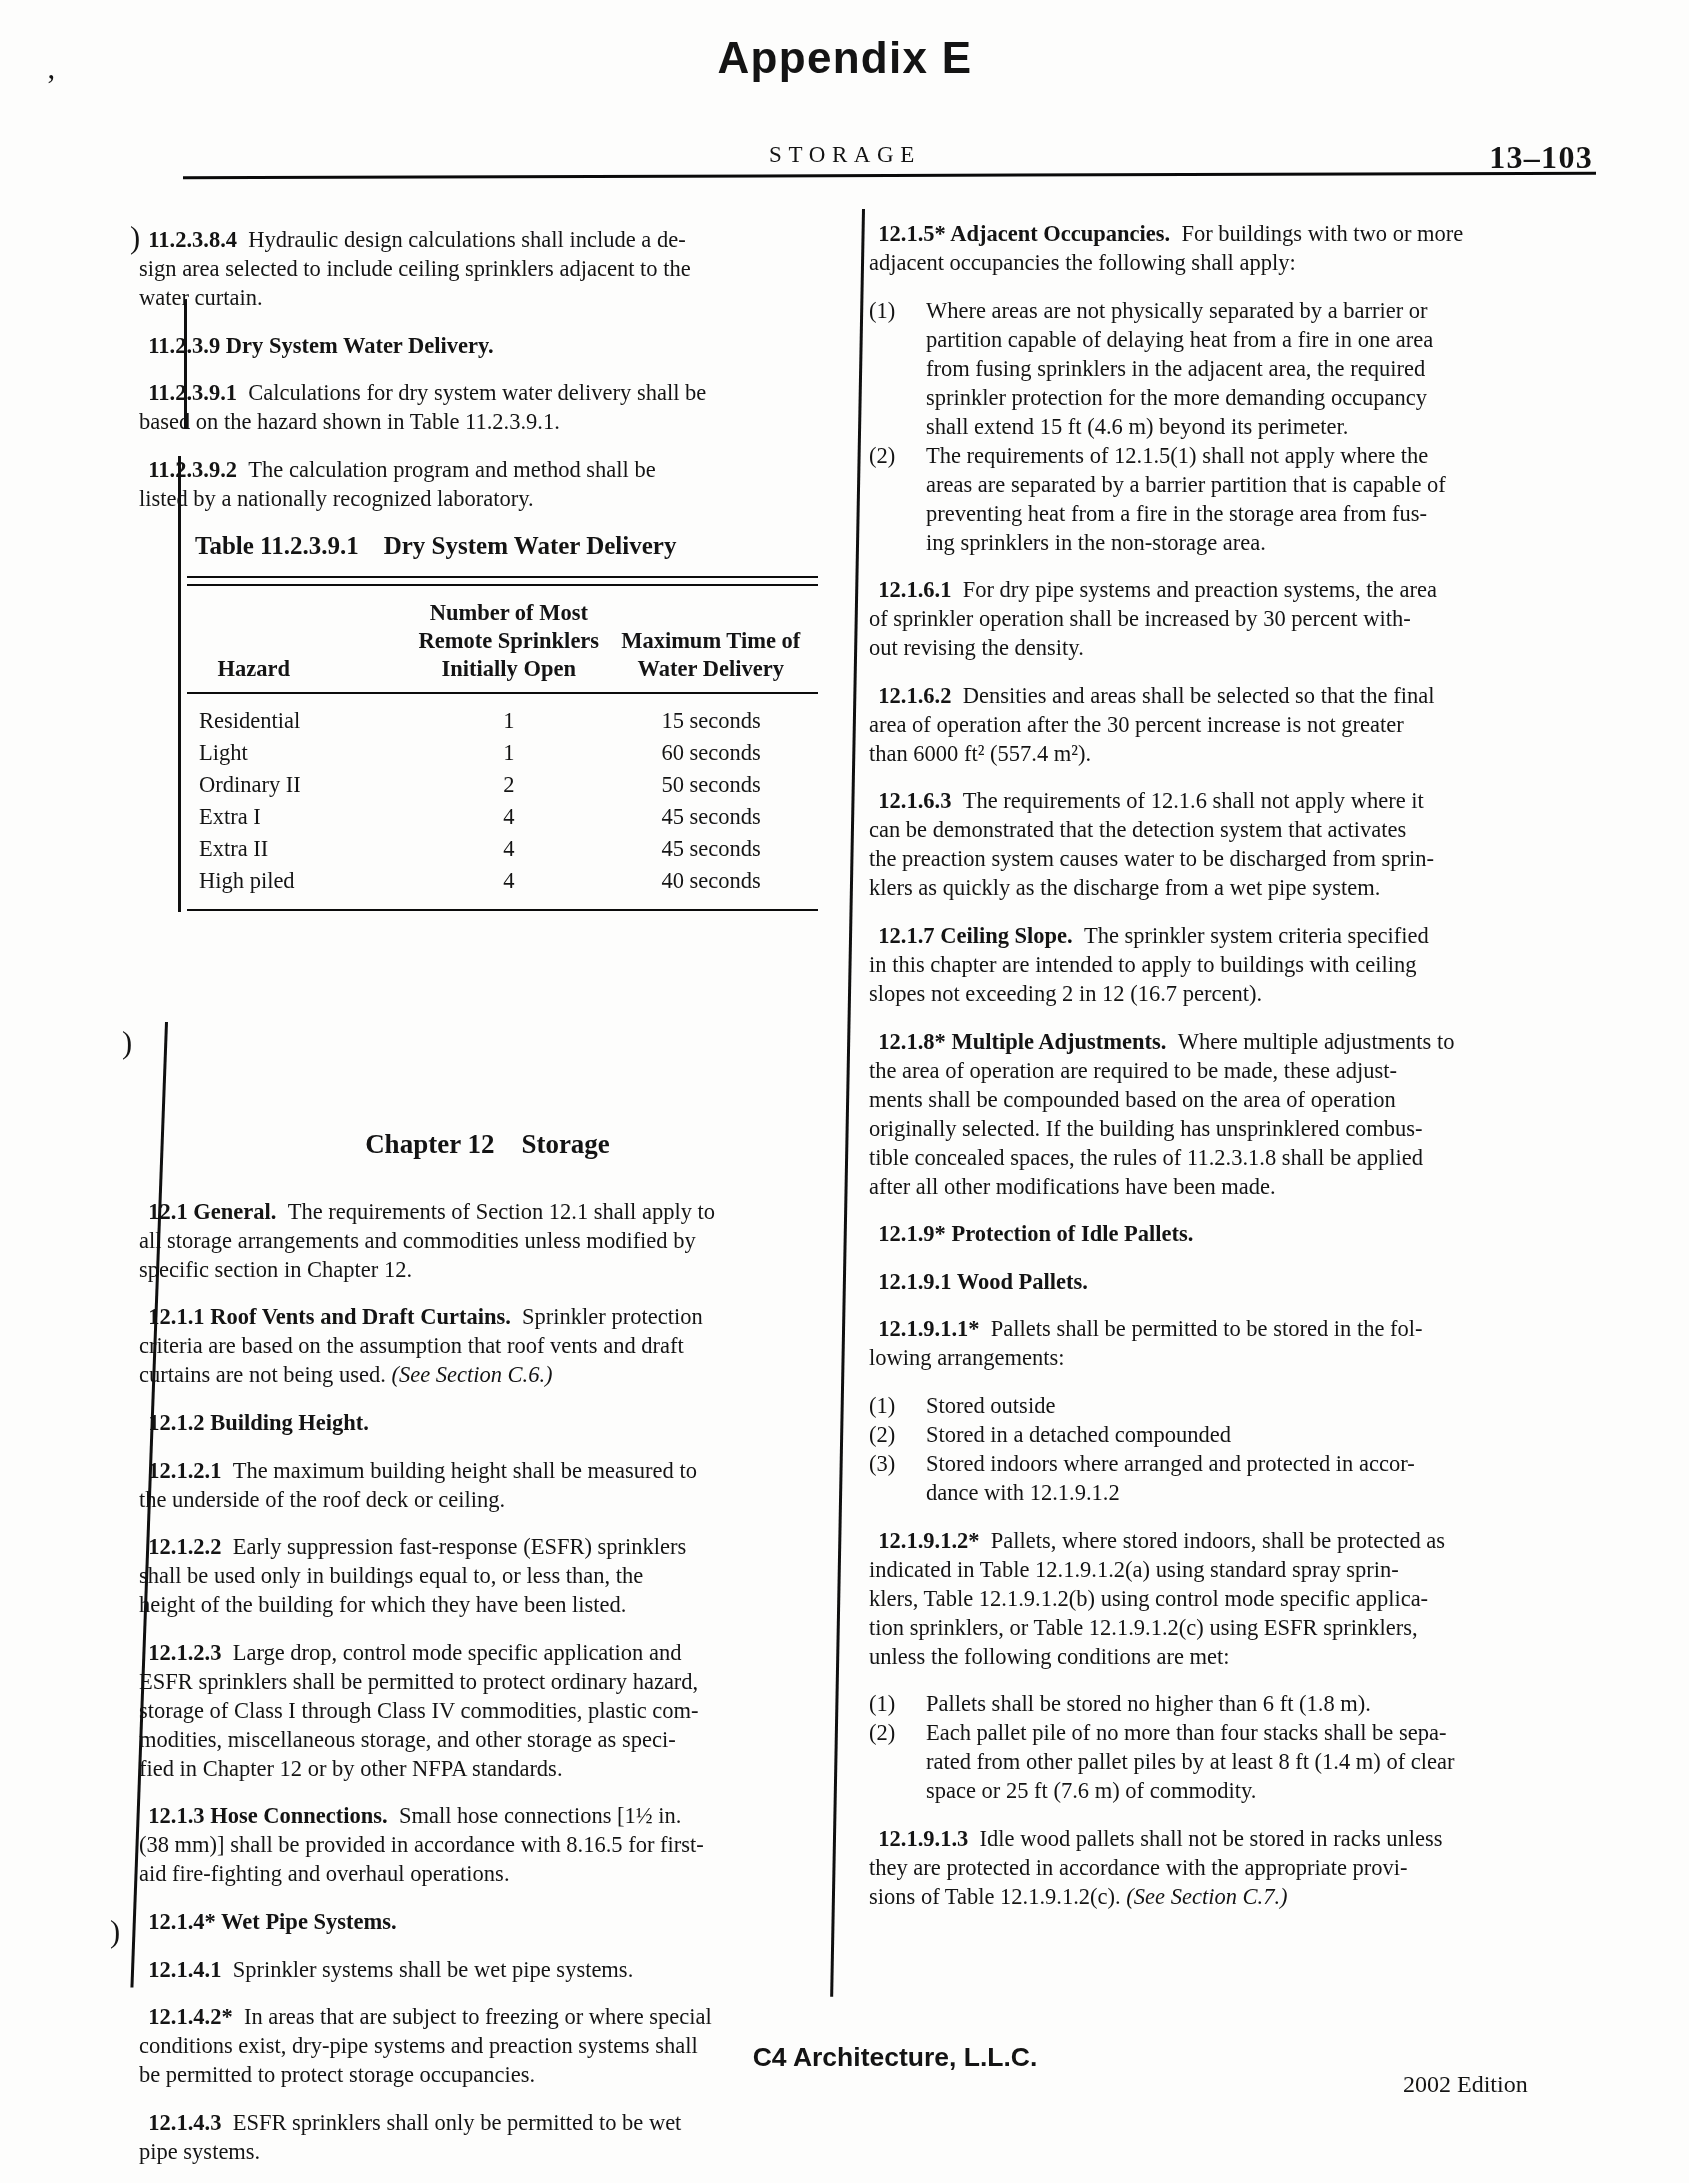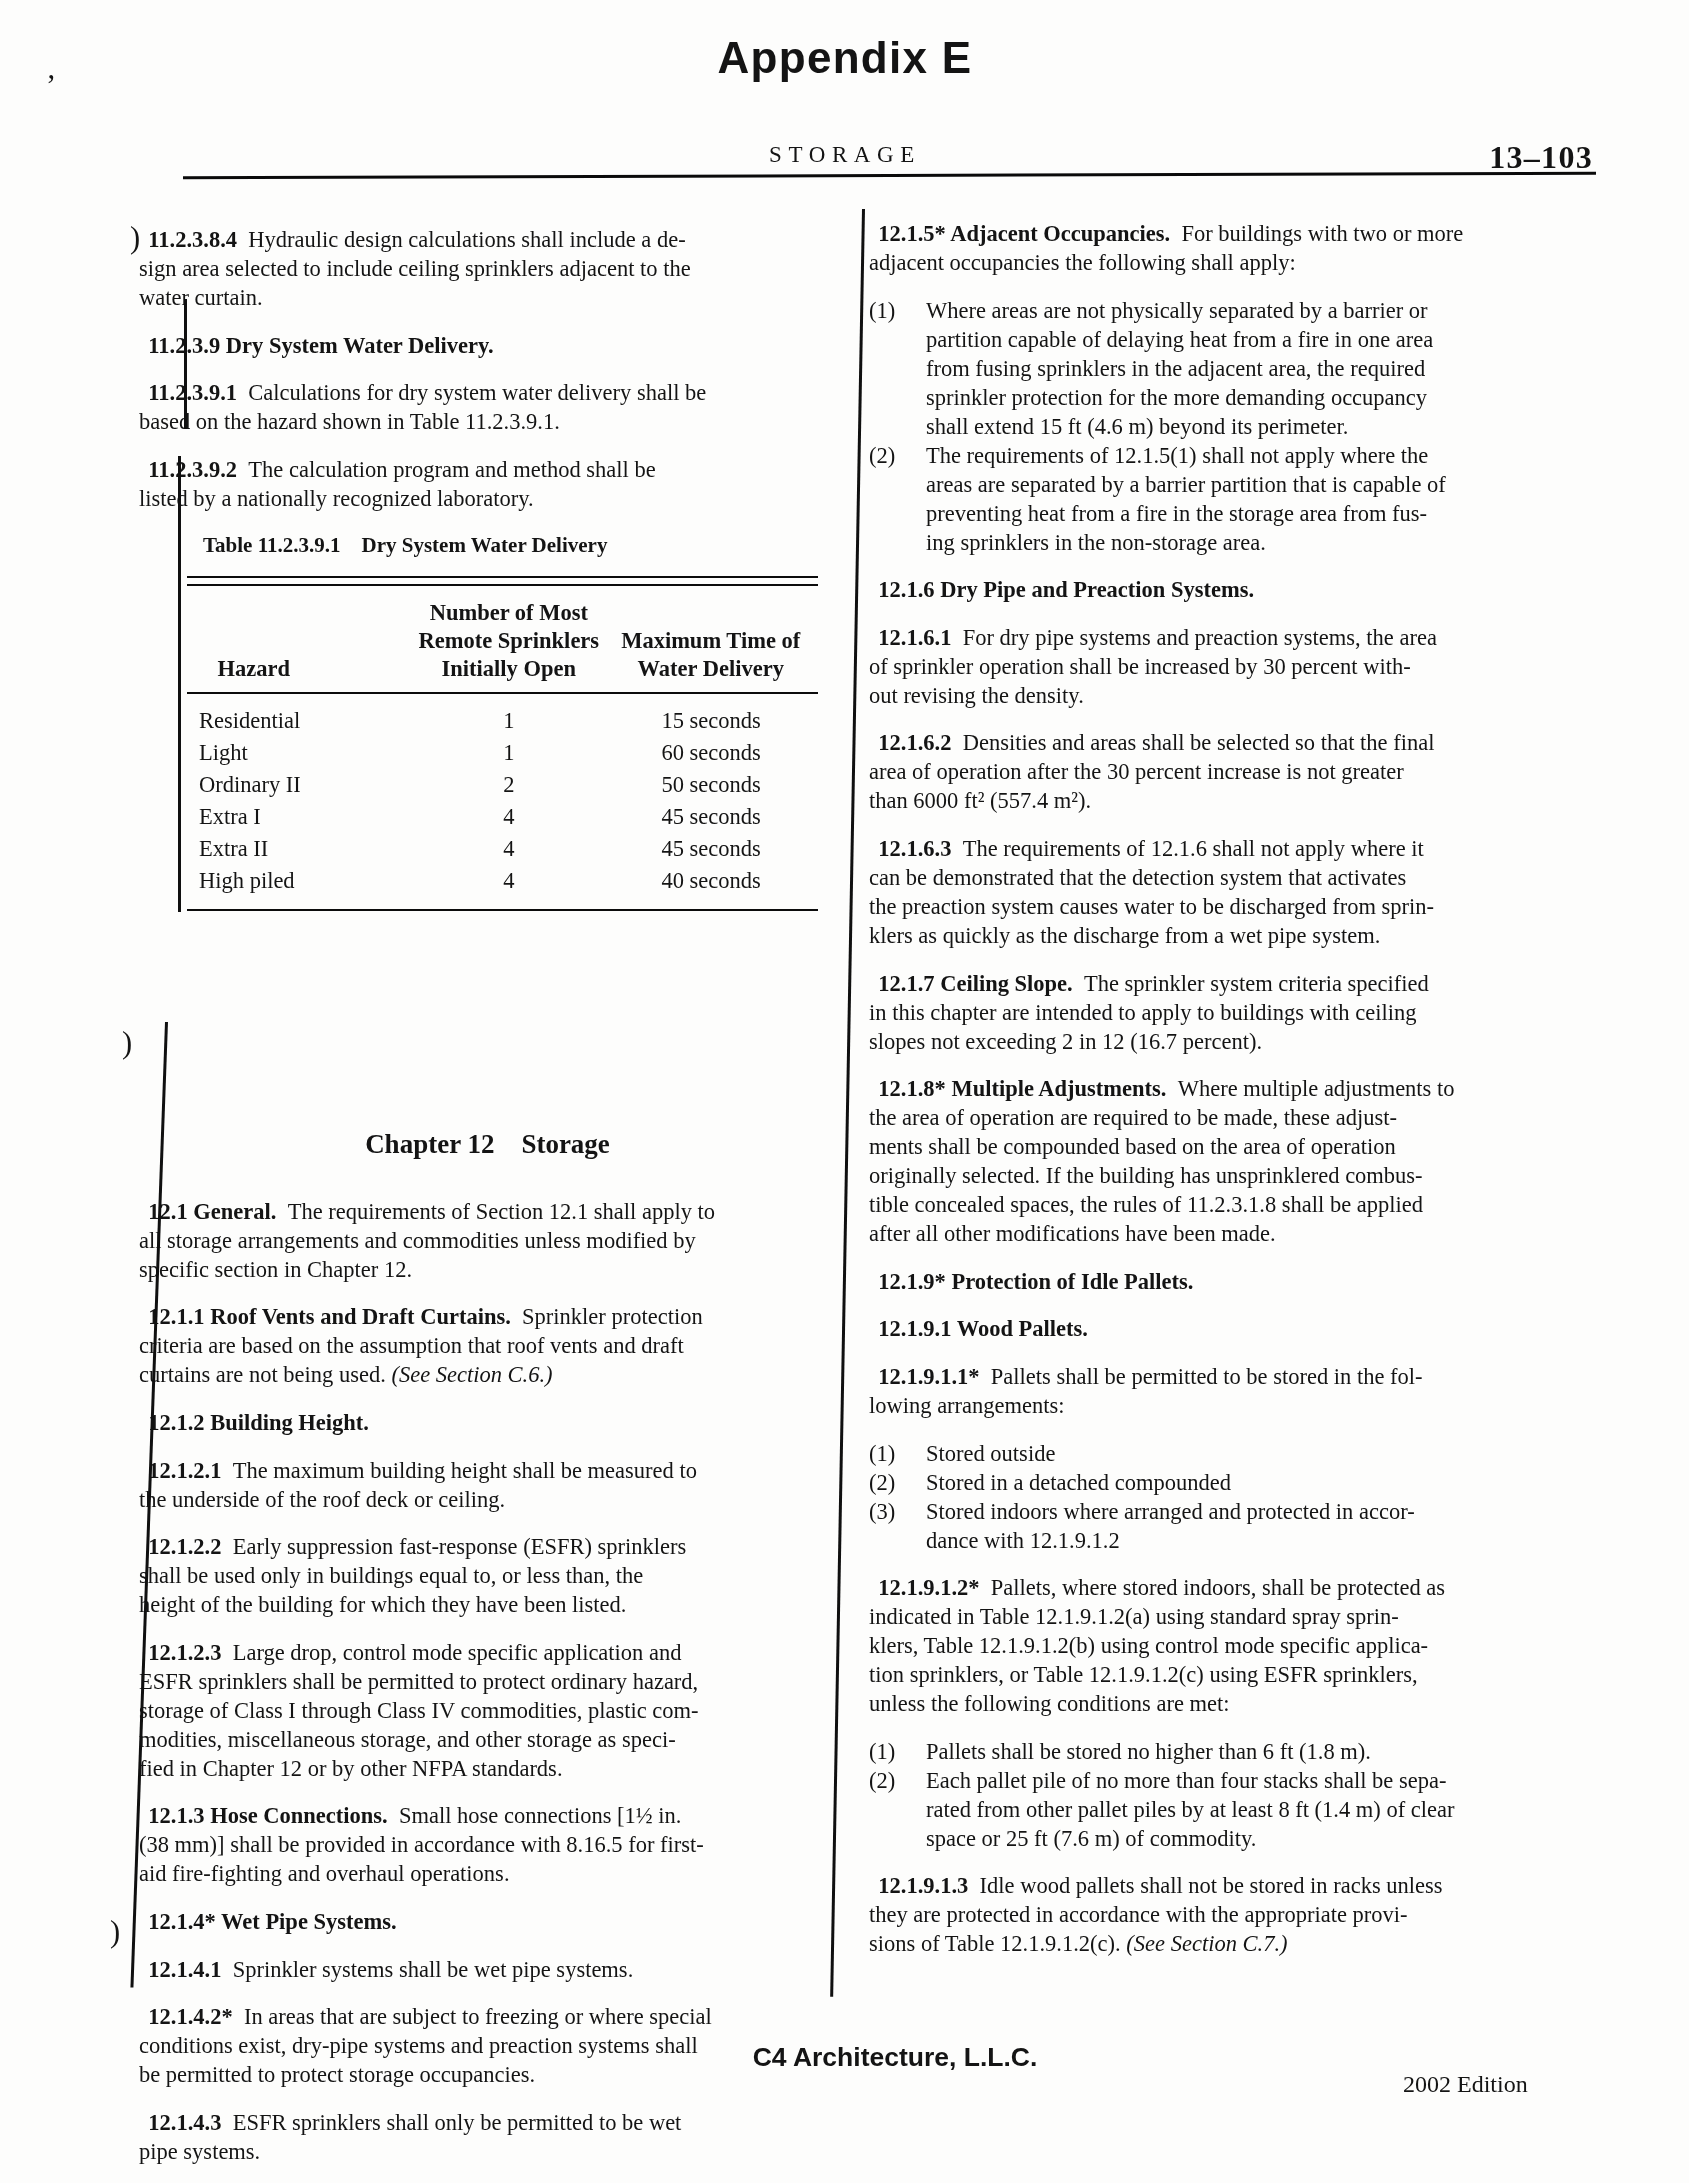--- a/index.html
+++ b/index.html
@@ -28,21 +28,21 @@
   .tail{font-style:italic;}
 
   .chapter{text-align:center;font-weight:700;font-size:27px;margin:0 0 38px;text-indent:0;}
 
   .list{margin:0 0 18.6px;}
   .li{display:flex;align-items:flex-start;}
   .li .marker{flex:0 0 57px;}
   .li .li-text{flex:1;white-space:pre-line;}
 
   .tablewrap{margin:9.3px 0 219px 48px;width:631px;}
-  .tbl-caption{font-weight:700;font-size:21px;margin:0 16px 16px;}
+  .tbl-caption{font-weight:700;font-size:25px;margin:0 8px 16px;}
   .rule-double{height:5.3px;border-top:2.7px solid #0c0c0c;border-bottom:2px solid #0c0c0c;}
   table.tbl{width:100%;border-collapse:collapse;margin-top:2.7px;}
   table.tbl th{
     font-weight:700;white-space:pre-line;vertical-align:bottom;text-align:center;
     font-size:22.5px;line-height:28px;padding:10.6px 0 9.3px;border-bottom:2.7px solid #0c0c0c;
   }
   table.tbl th:nth-child(1){text-align:left;padding-left:30.5px;width:36%;}
   table.tbl th:nth-child(2){width:30%;}
   table.tbl th:nth-child(3){width:34%;}
   table.tbl td{font-size:22.5px;line-height:32px;padding:0;}
@@ -182,21 +182,20 @@
 shall extend 15 ft (4.6 m) beyond its perimeter.</div>
         </div>
         <div class="li">
           <span class="marker">(2)</span>
           <div class="li-text">The requirements of 12.1.5(1) shall not apply where the
 areas are separated by a barrier partition that is capable of
 preventing heat from a fire in the storage area from fus-
 ing sprinklers in the non-storage area.</div>
         </div>
       </div>
-      <p class="para"><b class="lead">12.1.6 Dry Pipe and Preaction Systems.</b></p>
       <p class="para"><b class="lead">12.1.6.1</b> For dry pipe systems and preaction systems, the area
 of sprinkler operation shall be increased by 30 percent with-
 out revising the density.</p>
       <p class="para"><b class="lead">12.1.6.2</b> Densities and areas shall be selected so that the final
 area of operation after the 30 percent increase is not greater
 than 6000 ft² (557.4 m²).</p>
       <p class="para"><b class="lead">12.1.6.3</b> The requirements of 12.1.6 shall not apply where it
 can be demonstrated that the detection system that activates
 the preaction system causes water to be discharged from sprin-
 klers as quickly as the discharge from a wet pipe system.</p>

